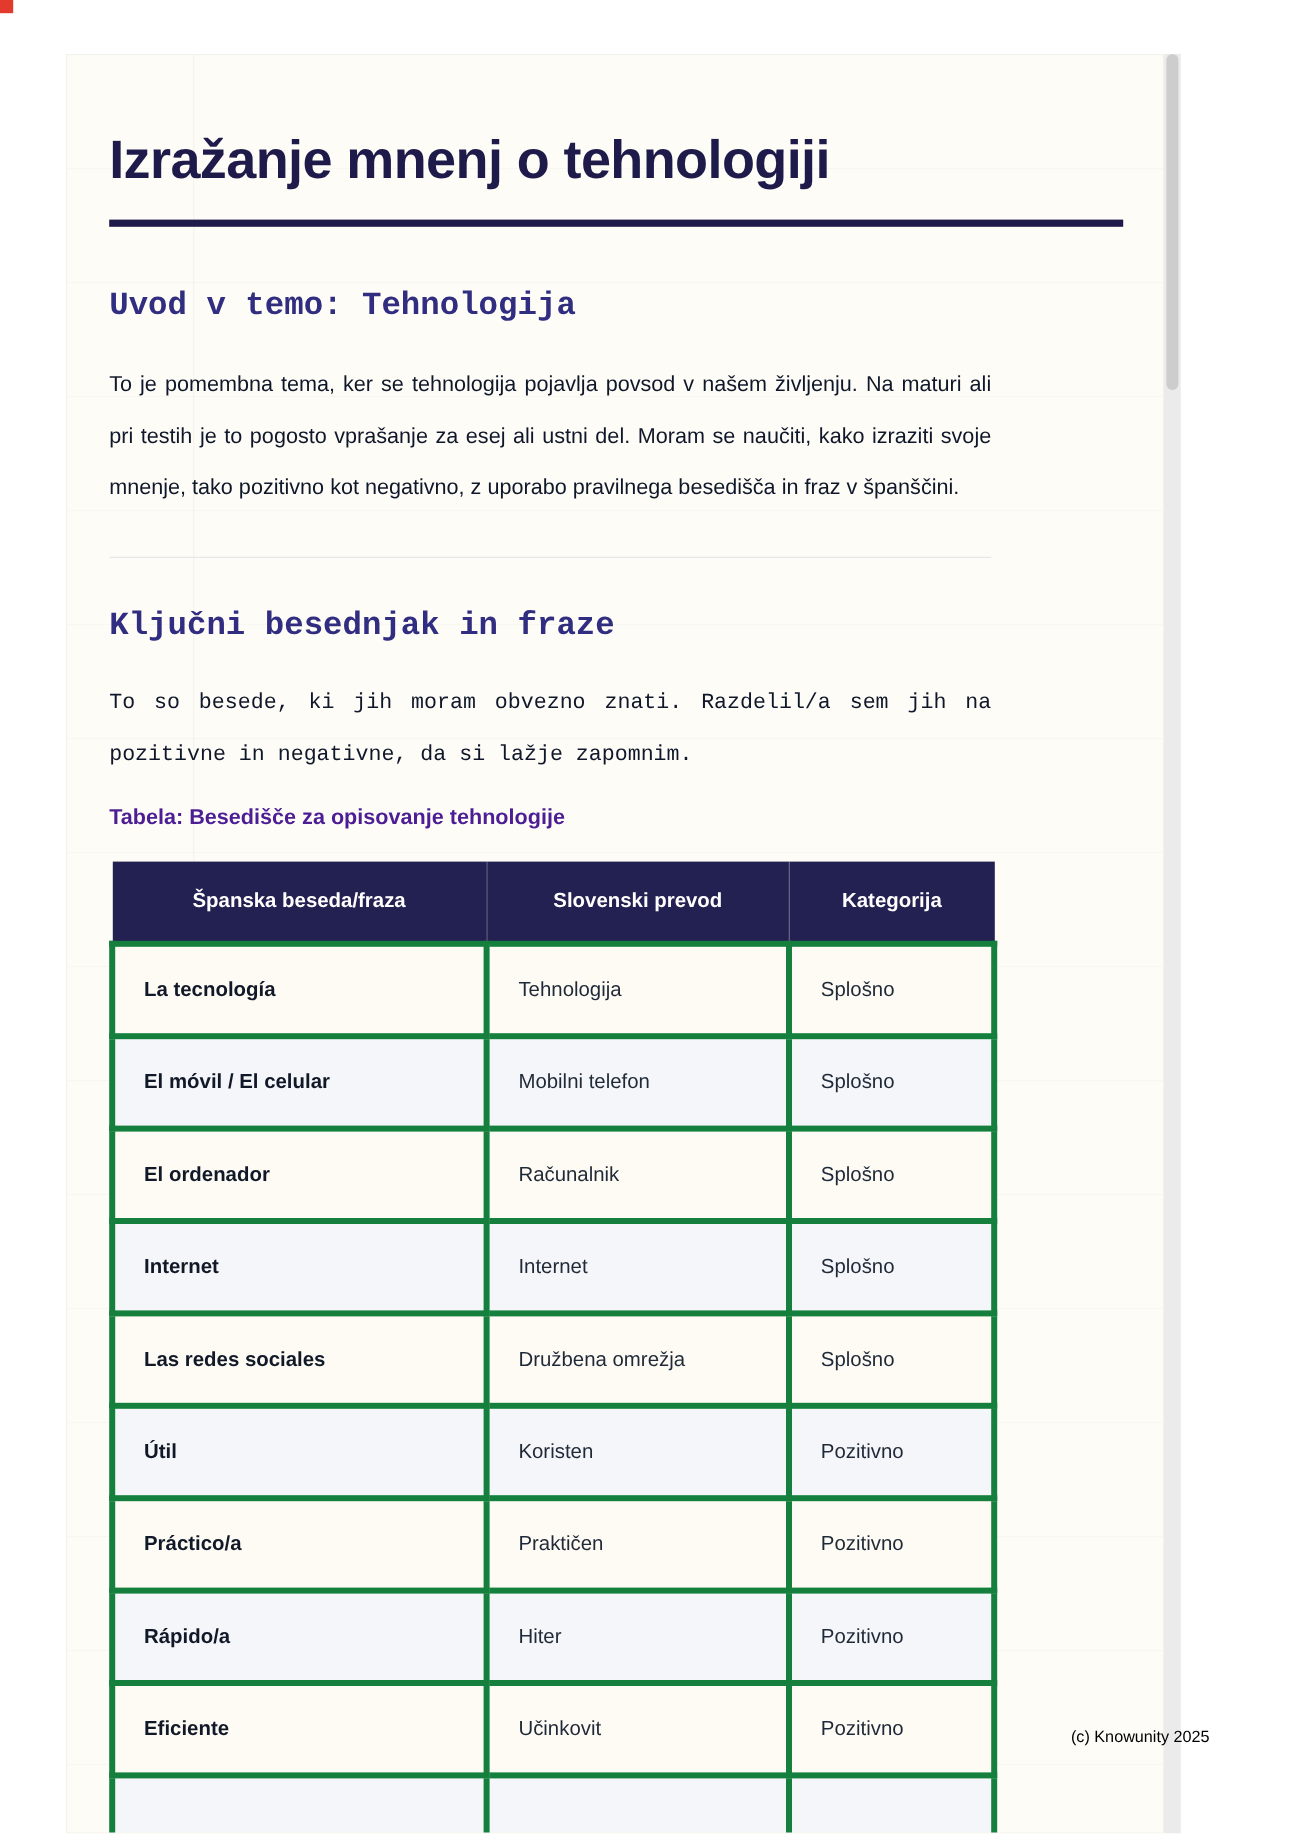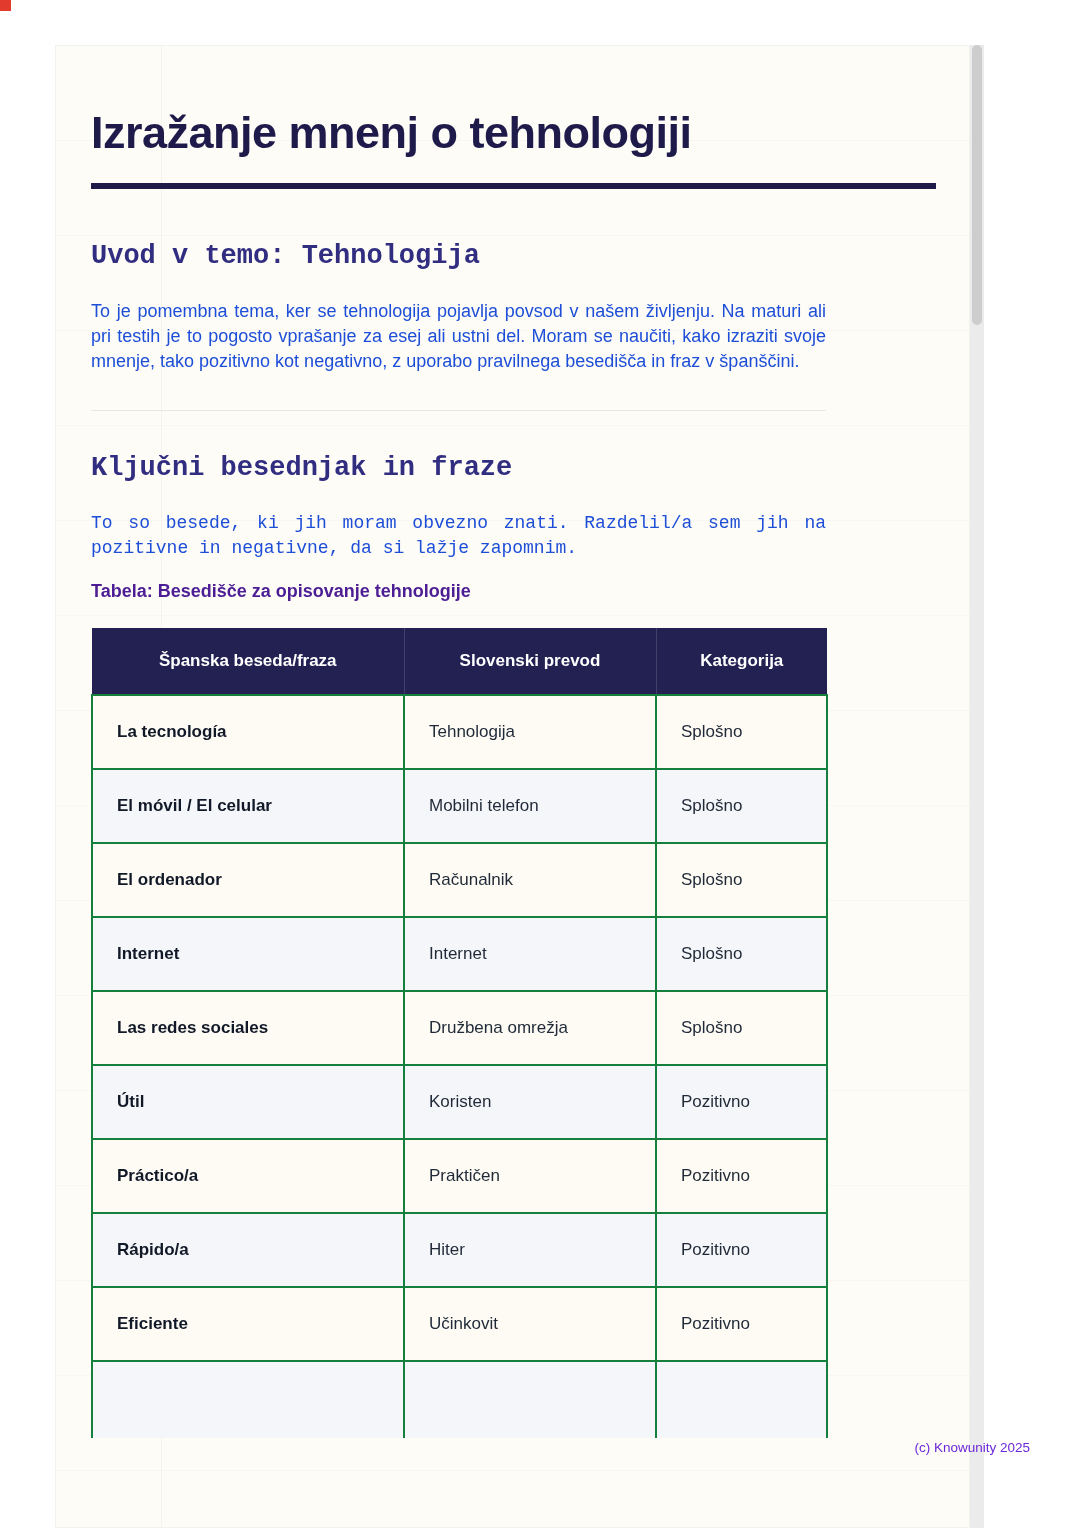--- a/index.html
+++ b/index.html
@@ -66,22 +66,22 @@
     font-size: 27px;
     font-weight: 700;
     color: #312e81;
     margin-bottom: 28px;
     font-family: Liberation Mono, monospace;
   }
 
   .body-para {
     width: 735px;
     font-size: 18px;
-    line-height: 25px;
-    color: #1d4ed8;
+    line-height: 43px;
+    color: #0f172a;
     text-align: justify;
     margin-bottom: 36px;
   }
 
   .divider {
     width: 735px; height: 1px;
     background: #e5e7eb;
     border: none;
     margin-bottom: 42px;
   }
@@ -108,21 +108,21 @@
     color: #ffffff;
     text-align: center;
     font-weight: 700;
     padding: 23px 24px;
     border-right: 1px solid rgba(255,255,255,0.14);
   }
   table.vocab th:last-child { border-right: none; }
 
   table.vocab td {
     padding: 26px 24px;
-    border: 2px solid #15803d;
+    border: 5px solid #15803d;
     color: #1f2937;
     background: #fdfbf4;
   }
   table.vocab tbody tr:nth-child(even) td { background: #f5f6f9; }
   table.vocab td:first-child {
     font-weight: 700;
     color: #111827;
   }
   table.vocab tr.partial td {
     padding: 28px 24px;
@@ -139,23 +139,23 @@
   .scrollbar-thumb {
     position: absolute;
     left: 2px; top: 0;
     width: 10px; height: 280px;
     background: #cdcdcd;
     border-radius: 6px;
   }
 
   .copyright {
     position: absolute;
-    right: 50px; top: 1440px;
+    right: 72px; top: 1440px;
     font-size: 13.5px;
-    color: #6d28d9;
+    color: #000000;
     z-index: 5;
   }
 </style>
 </head>
 <body>
 
 <div class="corner-marker"></div>
 
 <div class="page">
 

